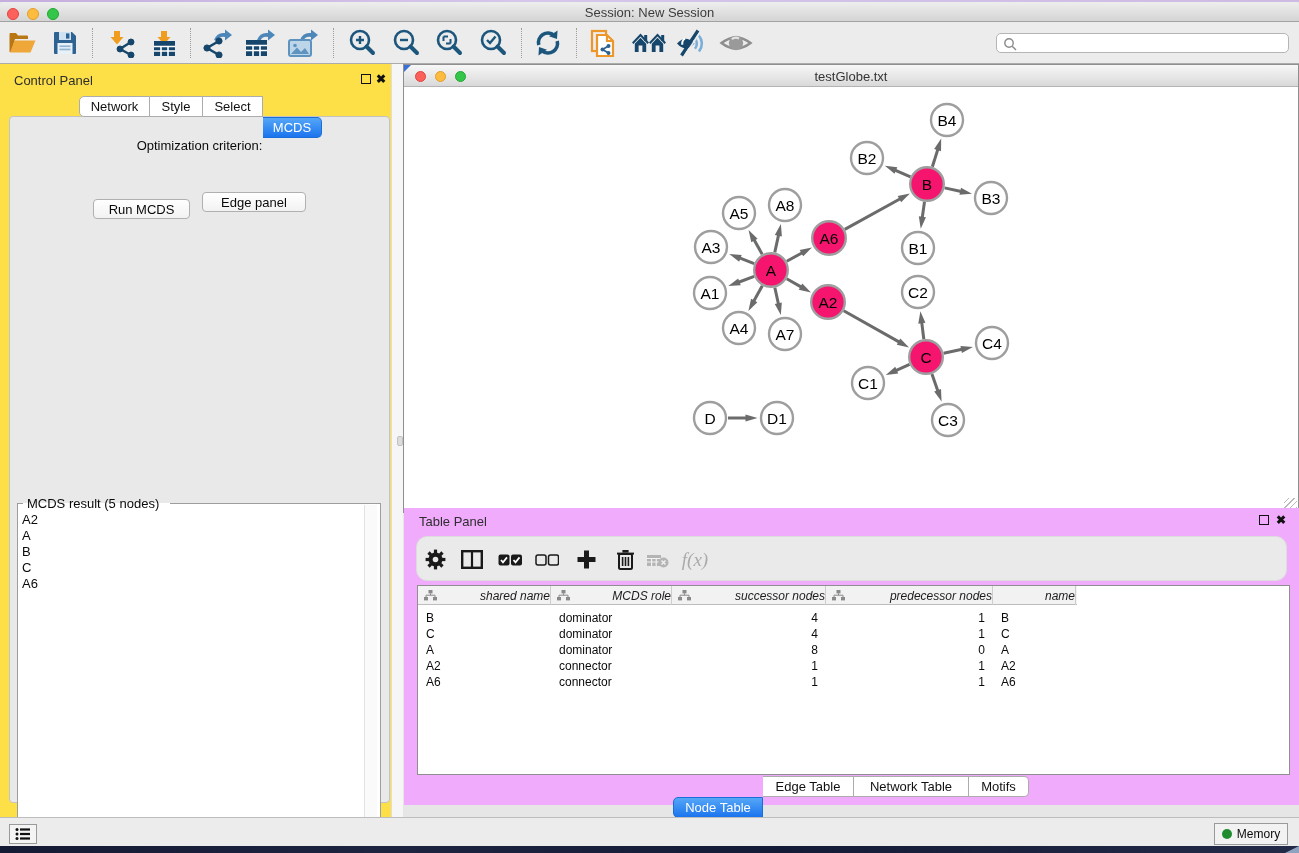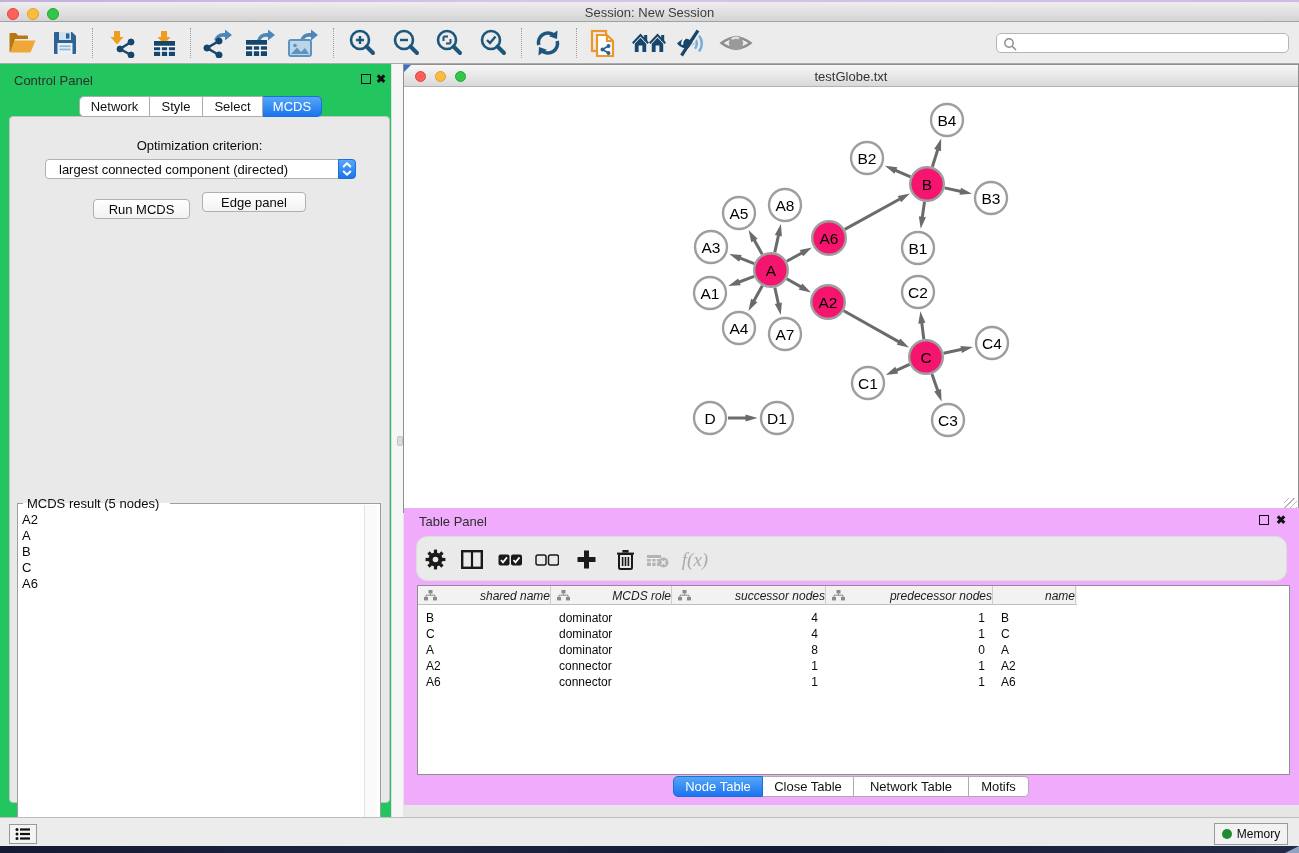--- a/index.html
+++ b/index.html
@@ -20,31 +20,31 @@
   .tl.green{left:47px;background:#34c648;border:1px solid #1ea833;}
 
   
   .toolbar{position:absolute;left:0;top:22px;width:1299px;height:42px;background:#ececec;border-bottom:1px solid #ababab;}
   .tb-icon{position:absolute;top:0;height:42px;display:flex;align-items:center;justify-content:center;}
   .tb-sep{position:absolute;top:6px;height:30px;width:0;border-left:1px dotted #9d9d9d;}
   .searchbox{position:absolute;left:996px;top:11px;width:293px;height:20px;background:#ffffff;border:1px solid #b5b5b5;border-radius:5px;}
   .searchbox svg{position:absolute;left:6px;top:3px;}
 
   
-  .cpanel{position:absolute;left:0;top:64px;width:391px;height:753px;background:#22c55e;}
+  .cpanel{position:absolute;left:0;top:64px;width:391px;height:753px;background:#fde047;}
   .panel-title{position:absolute;font-size:13px;color:#2e2e2e;}
   .float-btn{position:absolute;width:10px;height:10px;border:1.6px solid #111;background:transparent;}
   .close-btn{position:absolute;font-size:12px;font-weight:bold;color:#111;line-height:10px;}
   .cp-box{position:absolute;left:9px;top:52px;width:381px;height:687px;background:#e9e9e9;border:1px solid #c3c3c3;border-radius:4px;}
   .tabs-row{position:absolute;left:79px;top:32px;height:21px;display:flex;z-index:3;}
   .seg-tab{height:21px;background:#ffffff;border:1px solid #acacac;border-left:none;font-size:13px;color:#111;
     display:flex;align-items:center;justify-content:center;}
   .seg-tab.first{border-left:1px solid #acacac;border-radius:5px 0 0 5px;}
   .seg-tab.last{border-radius:0 5px 5px 0;}
-  .seg-tab.active{background:linear-gradient(#55a7f7,#1b74ee);border-color:#1a6fd8;color:#ffffff;}
+  .seg-tab.active{background:linear-gradient(#55a7f7,#1b74ee);border-color:#1a6fd8;color:#ffffff;margin-top:21px;}
   .opt-label{position:absolute;left:0;width:100%;top:21px;text-align:center;font-size:13px;color:#0a0a0a;}
   .dropdown{position:absolute;left:35px;top:42px;width:311px;height:20px;background:#ffffff;border:1px solid #b2b2b2;border-radius:4px;}
   .dropdown .dd-text{position:absolute;left:13px;top:2px;font-size:13px;color:#0a0a0a;white-space:nowrap;}
   .dd-spinner{position:absolute;right:-1px;top:-1px;width:18px;height:20px;border-radius:0 4px 4px 0;
     background:linear-gradient(#57a8f8,#1b73ed);border:1px solid #1a6fd8;}
   .cp-btn{position:absolute;height:20px;background:linear-gradient(#ffffff,#f2f2f2);border:1px solid #b0b0b0;border-radius:4px;
     font-size:13px;color:#0a0a0a;display:flex;align-items:center;justify-content:center;}
   .groupbox{position:absolute;left:7px;top:346px;width:364px;height:344px;border:1px solid #9d9d9d;border-top:none;background:#ffffff;margin-top:40px;}
   .gb-topline{position:absolute;top:0;height:1px;background:#9d9d9d;}
   .groupbox .gb-title{position:absolute;left:9px;top:-7px;font-size:13px;color:#0a0a0a;white-space:nowrap;}
@@ -262,29 +262,20 @@
     </div>
   </div>
 
   <div class="cpanel">
     <div class="panel-title" style="left:14px;top:9px;">Control Panel</div>
     <div class="float-btn" style="left:361px;top:10px;"></div>
     <div class="close-btn" style="left:376px;top:10px;">✖</div>
 
     <div class="cp-box">
       <div class="opt-label">Optimization criterion:</div>
-      <div class="dropdown">
-        <span class="dd-text">largest connected component (directed)</span>
-        <span class="dd-spinner">
-          <svg width="16" height="18" viewBox="0 0 16 18">
-            <path d="M4.7 6.5 L8 3.2 L11.3 6.5" fill="none" stroke="#ffffff" stroke-width="2" stroke-linecap="round" stroke-linejoin="round"></path>
-            <path d="M4.7 11.5 L8 14.8 L11.3 11.5" fill="none" stroke="#ffffff" stroke-width="2" stroke-linecap="round" stroke-linejoin="round"></path>
-          </svg>
-        </span>
-      </div>
       <div class="cp-btn" style="left:83px;top:82px;width:97px;">Run MCDS</div>
       <div class="cp-btn" style="left:192px;top:75px;width:104px;">Edge panel</div>
 
       <div class="groupbox">
         <div class="gb-topline" style="left:0;width:5px;"></div>
         <div class="gb-topline" style="left:152px;right:0;width:auto;"></div>
         <span class="gb-title">MCDS result (5 nodes)</span>
         <div class="gb-list">
           <div>A2</div>
           <div>A</div>
@@ -555,21 +546,21 @@
             <div class="tcell" style="left: 141px;">connector</div>
             <div class="tcell num" style="left: 254px; width: 146px;">1</div>
             <div class="tcell num" style="left: 408px; width: 159px;">1</div>
             <div class="tcell" style="left: 583px;">A6</div>
           </div>
         </div>
     </div>
 
     <div class="bottom-tabs">
       <div class="seg-tab first active" style="width:90px;">Node Table</div>
-      <div class="seg-tab" style="width:91px;">Close Table</div>
+      <div class="seg-tab" style="width:91px;">Edge Table</div>
       <div class="seg-tab" style="width:115px;">Network Table</div>
       <div class="seg-tab last" style="width:60px;">Motifs</div>
     </div>
   </div>
 
   <div class="statusbar">
     <div class="sb-left-btn">
       <svg width="16" height="14" viewBox="0 0 16 14">
         <g fill="#111111">
           <circle cx="2" cy="2.5" r="1.5"></circle>

